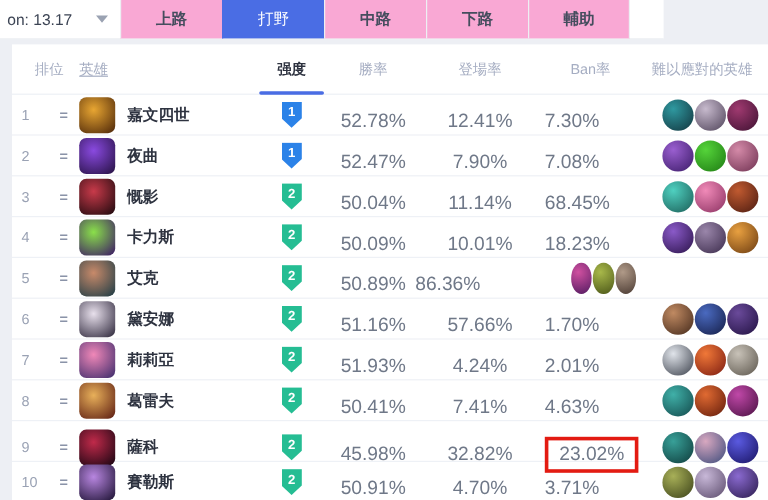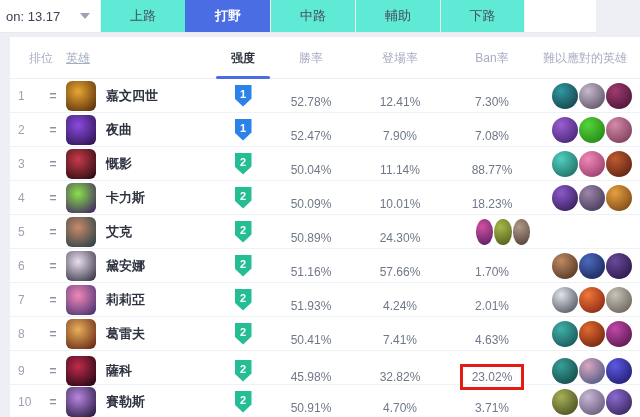--- a/index.html
+++ b/index.html
@@ -4,41 +4,42 @@
 <style>
   * { margin:0; padding:0; box-sizing:border-box; }
   html,body { width:640px; height:417px; overflow:hidden; }
   body {
     font-family:"Liberation Sans","DejaVu Sans",sans-serif;
     background:#edeff4;
     position:relative;
   }
   
   .topbar {
-    position:absolute; left:0; top:0; width:596px; height:33px;
+    position:absolute; left:0; top:0; width:553px; height:33px;
     background:#ffffff; border-bottom:1px solid #e6e9ef;
   }
   .version {
     position:absolute; left:0; top:0; height:32px;
     display:flex; align-items:center; gap:20px; padding-left:6px;
     cursor:pointer;
   }
   .version-label { font-size:13px; color:#3c4454; }
   .caret-down {
     width:0; height:0; border-left:5px solid transparent;
     border-right:5px solid transparent; border-top:6px solid #9aa2b2;
   }
   .tabs { position:absolute; left:100px; top:0; height:32px; display:flex; }
   .tab {
     width:85px; height:32px; display:flex; align-items:center; justify-content:center;
     font-size:13px; color:#454d5e; border-left:1px solid #edeff3; cursor:pointer;
-    background:#5eead4;
+    background:#f9a8d4;
+    font-weight:bold;
   }
   .tab:last-child { border-right:1px solid #edeff3; }
-  .tab.active { background:#4a6de4; color:#ffffff; font-weight:700; border-color:#4a6de4; }
+  .tab.active { background:#4a6de4; color:#ffffff; font-weight:400; border-color:#4a6de4; }
   
   .card {
     position:absolute; left:10px; top:37px; width:630px; height:380px;
     background:#ffffff;
   }
   .grid-row {
     display:grid;
     grid-template-columns:30px 26px 40px 104px 66px 70px 108px 76px 110px;
     align-items:center;
   }
@@ -61,40 +62,40 @@
   .avatar {
     width:30px; height:30px; border-radius:6px;
   }
   .cname { font-size:13px; font-weight:600; color:#2e3340; }
   .tier-wrap { display:flex; justify-content:center; }
   .tier-badge {
     width:17px; height:22px; color:#ffffff; font-size:11px; font-weight:700;
     display:flex; justify-content:center; padding-top:3px;
     clip-path:polygon(0 0,100% 0,100% 64%,50% 100%,0 64%);
   }
-  .val { text-align:center; font-size:12px; color:#6f7888;margin-top:13px; }
-  .ban-cell { display:flex; justify-content:center; }
+  .val { text-align:center; font-size:16px; color:#6f7888;margin-top:13px; }
+  .ban-cell { display:flex; justify-content:flex-start; }
   .hl-box { border:3px solid #e31b12; padding:3px 9px; }
   .counters { display:flex; gap:1px; padding-left:22px; }
   .cicon { width:26px; height:26px; border-radius:50%; }
 </style>
 </head>
 <body>
 
 <div class="topbar">
   <div class="version">
     <span class="version-label">on: 13.17</span>
     <span class="caret-down"></span>
   </div>
   <div class="tabs">
     <div class="tab">上路</div>
     <div class="tab active">打野</div>
     <div class="tab">中路</div>
+    <div class="tab">下路</div>
     <div class="tab">輔助</div>
-    <div class="tab">下路</div>
   </div>
 </div>
 
 <div class="card">
   <div class="grid-row thead">
     <div class="th th-rank">排位</div>
     <div class="th th-hero">英雄</div>
     <div class="th th-strength" style="grid-column:5;align-items:center;">
       <span>强度</span>
       <span class="underline"></span>
@@ -155,21 +156,21 @@
     <div>
           <div class="avatar" style="background: radial-gradient(circle at 40% 35%, rgb(200, 58, 74), rgb(26, 8, 12));"></div>
         </div>
     <div class="cname">慨影</div>
     <div class="tier-wrap">
           <div class="tier-badge" style="background: rgb(37, 189, 147);">2</div>
         </div>
     <div class="val">50.04%</div>
     <div class="val">11.14%</div>
     <div class="ban-cell">
-          <span class="val ban-val">88.77%</span>
+          <span class="val ban-val">68.45%</span>
         </div>
     <div class="counters">
           <div class="cicon" style="background: radial-gradient(circle at 35% 30%, rgb(79, 208, 192), rgb(26, 92, 85));"></div>
           <div class="cicon" style="background: radial-gradient(circle at 35% 30%, rgb(240, 138, 184), rgb(138, 48, 96));"></div>
           <div class="cicon" style="background: radial-gradient(circle at 35% 30%, rgb(192, 90, 48), rgb(74, 26, 16));"></div>
         </div>
   </div>
 
   <div class="grid-row trow">
     <div class="rank-num">4</div>
@@ -198,21 +199,21 @@
     <div class="change">=</div>
     <div>
           <div class="avatar" style="background: radial-gradient(circle at 40% 35%, rgb(200, 138, 106), rgb(26, 58, 68));"></div>
         </div>
     <div class="cname">艾克</div>
     <div class="tier-wrap">
           <div class="tier-badge" style="background: rgb(37, 189, 147);">2</div>
         </div>
     <div class="val">50.89%</div>
     <div class="ban-cell">
-          <span class="val ban-val">24.30%</span>
+          <span class="val ban-val">86.36%</span>
         </div>
     <div class="counters">
           <div class="cicon" style="background: radial-gradient(circle at 35% 30%, rgb(208, 80, 160), rgb(80, 26, 96));"></div>
           <div class="cicon" style="background: radial-gradient(circle at 35% 30%, rgb(168, 184, 74), rgb(74, 85, 24));"></div>
           <div class="cicon" style="background: radial-gradient(circle at 35% 30%, rgb(176, 154, 136), rgb(74, 58, 50));"></div>
         </div>
   </div>
 
   <div class="grid-row trow">
     <div class="rank-num">6</div>

